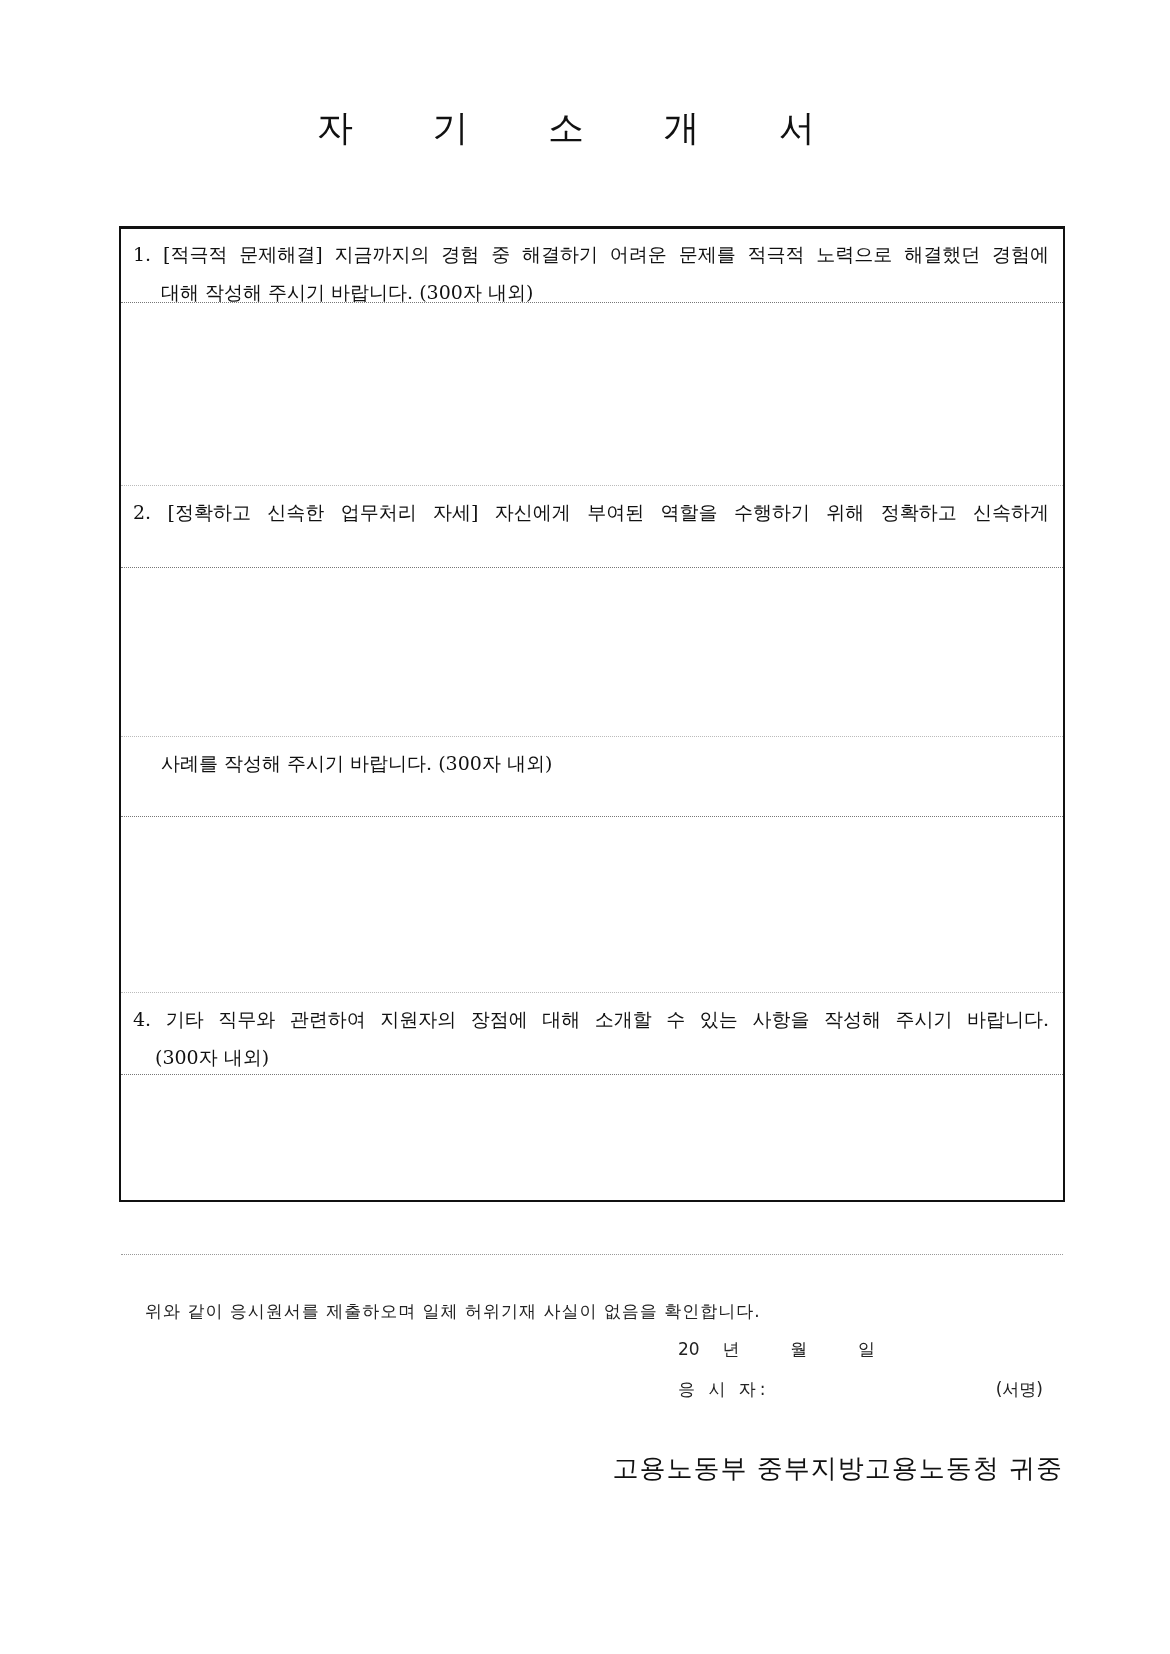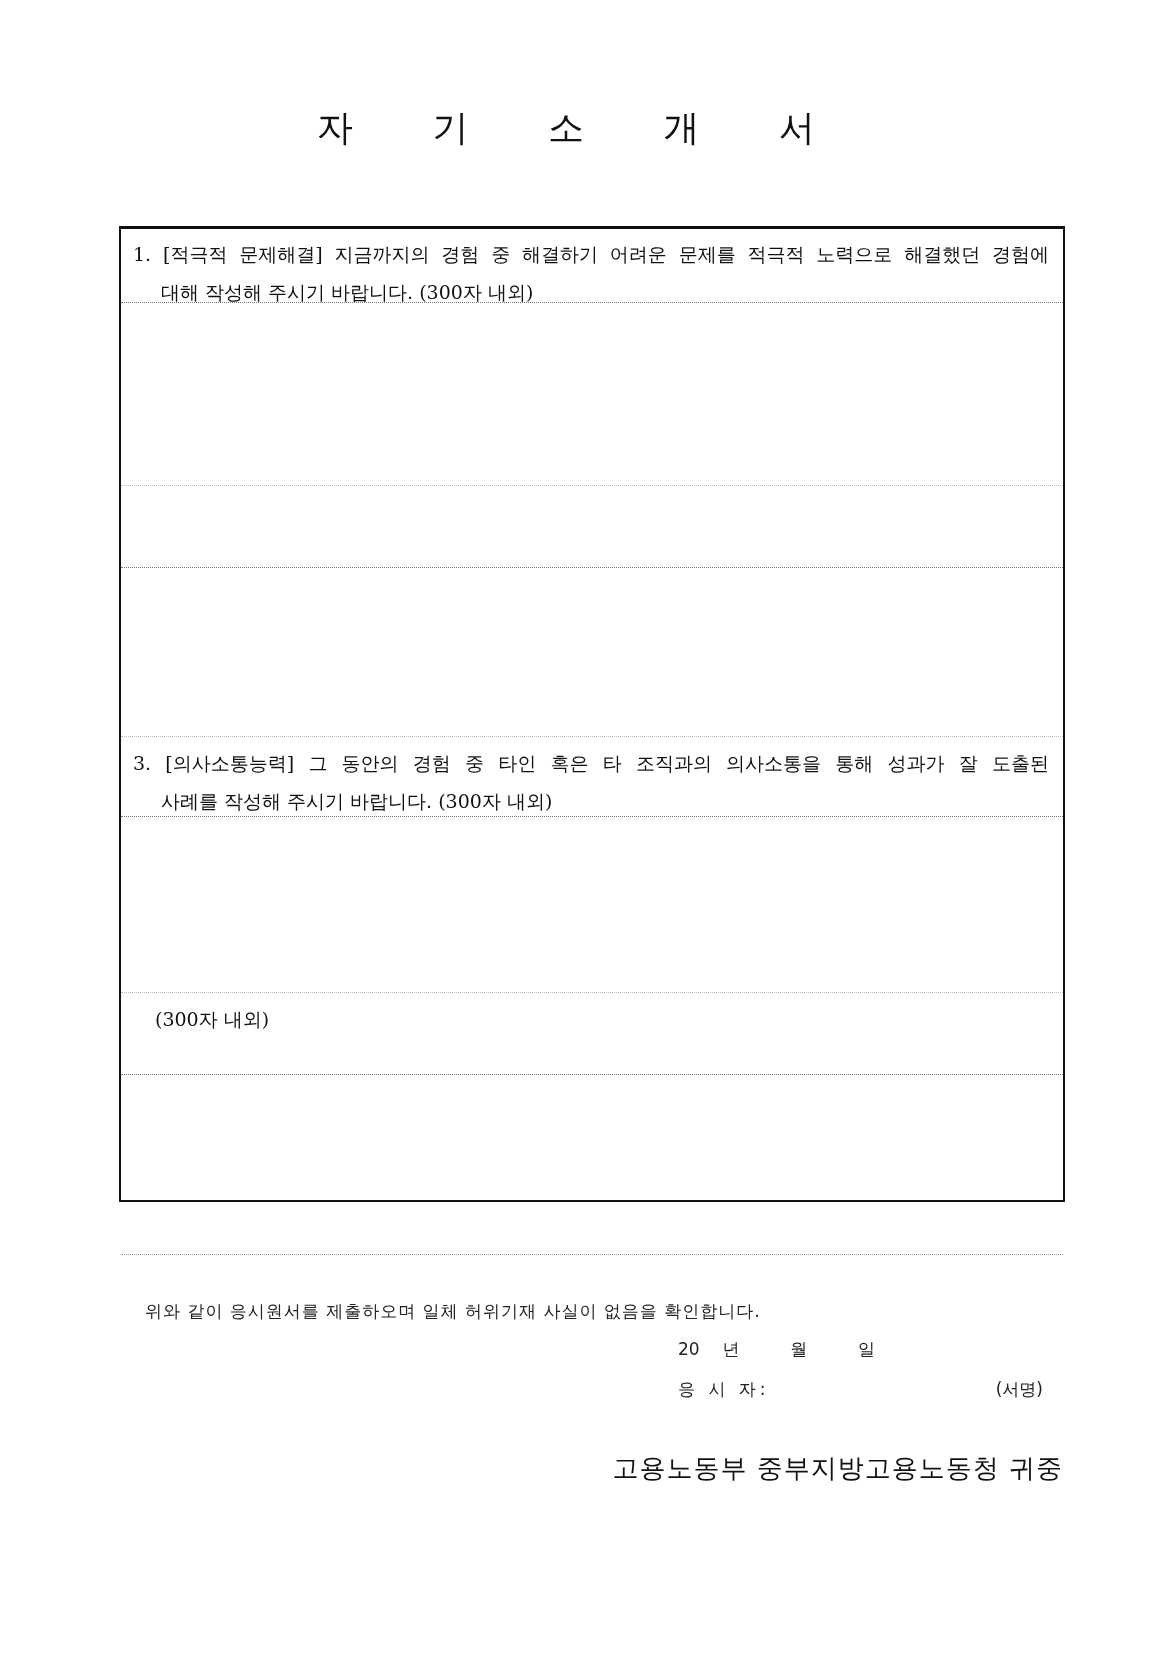--- a/index.html
+++ b/index.html
@@ -28,38 +28,39 @@
       <span class="line1" style="display:block;">1. [적극적 문제해결] 지금까지의 경험 중 해결하기 어려운 문제를 적극적 노력으로 해결했던 경험에</span>
       <span class="line2">대해 작성해 주시기 바랍니다. (300자 내외)</span>
     </div>
     <div class="dotted" style="top:73px;"></div>
     <div class="answer" style="top:75px; height:180px;"></div>
   </div>
   <div class="dotted" style="top:256px; border-top-color:#bbb;"></div>
 
   <div class="q-block" style="top:258px;">
     <div class="q-text" style="top:6px;">
+      <span class="line1" style="display:block;">2. [정확하고 신속한 업무처리 자세] 자신에게 부여된 역할을 수행하기 위해 정확하고 신속하게</span>
     </div>
     <div class="dotted" style="top:80px;"></div>
     <div class="answer" style="top:82px; height:165px;"></div>
   </div>
   <div class="dotted" style="top:507px; border-top-color:#bbb;"></div>
 
   <div class="q-block" style="top:509px;">
     <div class="q-text" style="top:6px;">
-      <span class="line1" style="display:block;">3. [의사소통능력] 그 동안의 경험 중 타인 혹은 타 조직과의 의사소통을 통해 성과가 잘 도출된</span>
       <span class="line2">사례를 작성해 주시기 바랍니다. (300자 내외)</span>
     </div>
     <div class="dotted" style="top:78px;"></div>
     <div class="answer" style="top:80px; height:172px;"></div>
   </div>
   <div class="dotted" style="top:763px; border-top-color:#bbb;"></div>
 
   <div class="q-block" style="top:765px;">
     <div class="q-text" style="top:6px;">
+      <span class="line1" style="display:block;">4. 기타 직무와 관련하여 지원자의 장점에 대해 소개할 수 있는 사항을 작성해 주시기 바랍니다.</span>
       <span class="line2" style="padding-left:22px;">(300자 내외)</span>
     </div>
     <div class="dotted" style="top:80px;"></div>
     <div class="answer" style="top:82px; height:178px;"></div>
   </div>
   <div class="dotted" style="top:1025px; border-top-color:#999;"></div>
 
   <div class="decl" style="top:1071px;">위와 같이 응시원서를 제출하오며 일체 허위기재 사실이 없음을 확인합니다.</div>
 
   <div class="date-row" style="top:1109px; left:557px;">

